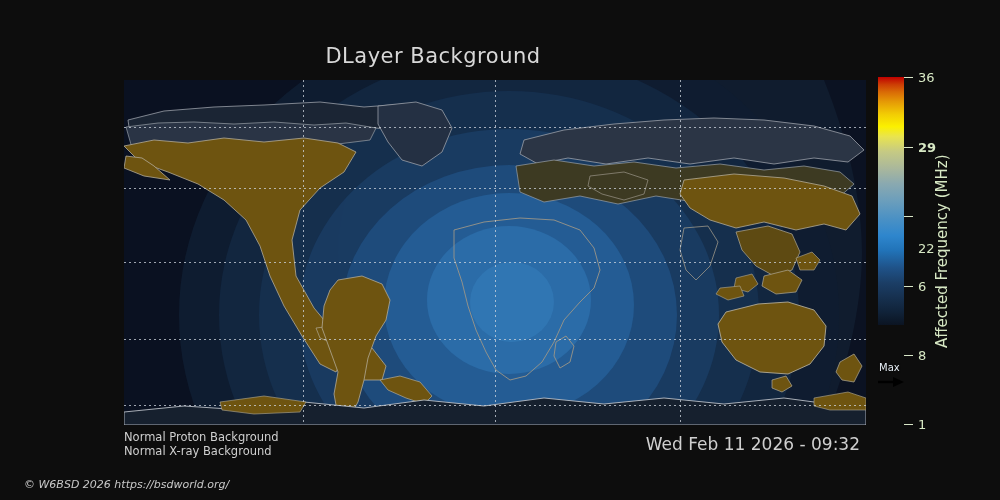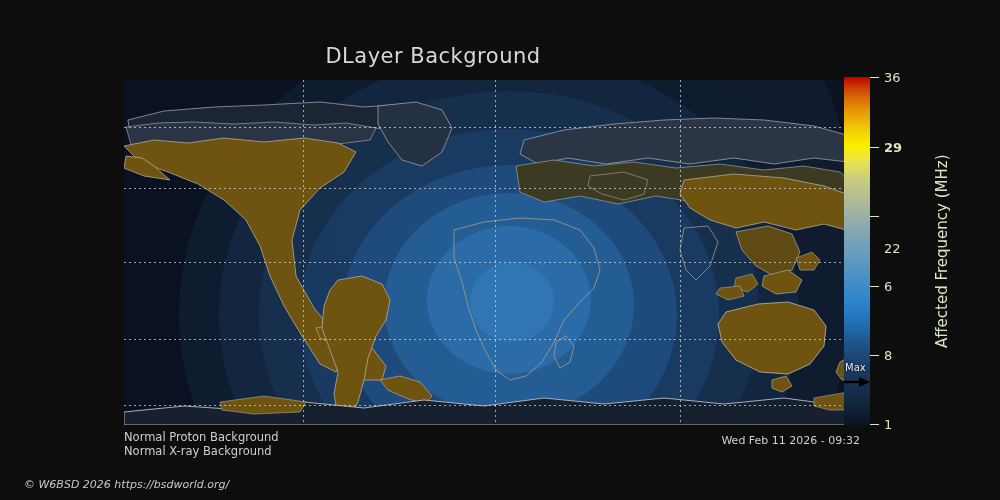--- a/index.html
+++ b/index.html
@@ -27,21 +27,21 @@
   .grid-line{position:absolute;pointer-events:none;}
   .grid-h{left:0;width:742px;height:1px;
     background-image:linear-gradient(to right,#cfd6df 0 2px,transparent 2px 5px);
     background-size:5px 1px;opacity:.75;}
   .grid-v{top:0;width:1px;height:345px;
     background-image:linear-gradient(to bottom,#cfd6df 0 2px,transparent 2px 5px);
     background-size:1px 5px;opacity:.75;}
 
   
   .cbar{
-    position:absolute;left:844px;top:77px;width:26px;height:348px;
+    position:absolute;left:878px;top:77px;width:26px;height:248px;
   }
   .cbar-grad{position:absolute;inset:0;}
   .cb-tick{position:absolute;left:26px;width:9px;height:1px;background:#d8e6c8;}
   .cb-lab{position:absolute;left:40px;color:#d7e8c4;font-size:13px;
           transform:translateY(-50%);white-space:nowrap;}
   .cb-axis-title{
     position:absolute;left:930px;top:77px;height:348px;width:24px;
     color:#d7e8c4;font-size:15px;
     writing-mode:vertical-rl;transform:rotate(180deg);
     display:flex;align-items:center;justify-content:center;white-space:nowrap;
@@ -50,21 +50,21 @@
   .maxmark .mtxt{
     position:absolute;left:1px;top:-2px;color:#e6eef5;font-size:10px;
     line-height:10px;text-shadow:0 0 2px #000;
   }
   .maxmark .marrow{position:absolute;left:0;top:11px;width:26px;height:12px;}
 
   .note{position:absolute;color:#cfcfcf;font-size:11.5px;white-space:nowrap;}
   .note-a{left:124px;top:430px;}
   .note-b{left:124px;top:444px;text-align:right;}
   .stamp{position:absolute;left:0;top:434px;width:866px;text-align:right;
-         color:#cfcfcf;font-size:11px;white-space:nowrap;
+         color:#cfcfcf;font-size:17px;white-space:nowrap;
          padding-right:6px;box-sizing:border-box;}
   .copyright{position:absolute;left:24px;top:478px;color:#c8c8c8;
              font-size:11px;font-style:italic;white-space:nowrap;text-align:right;}
 </style>
 </head>
 <body>
 
 <div class="title">DLayer Background</div>
 
 <div class="map-wrap">

